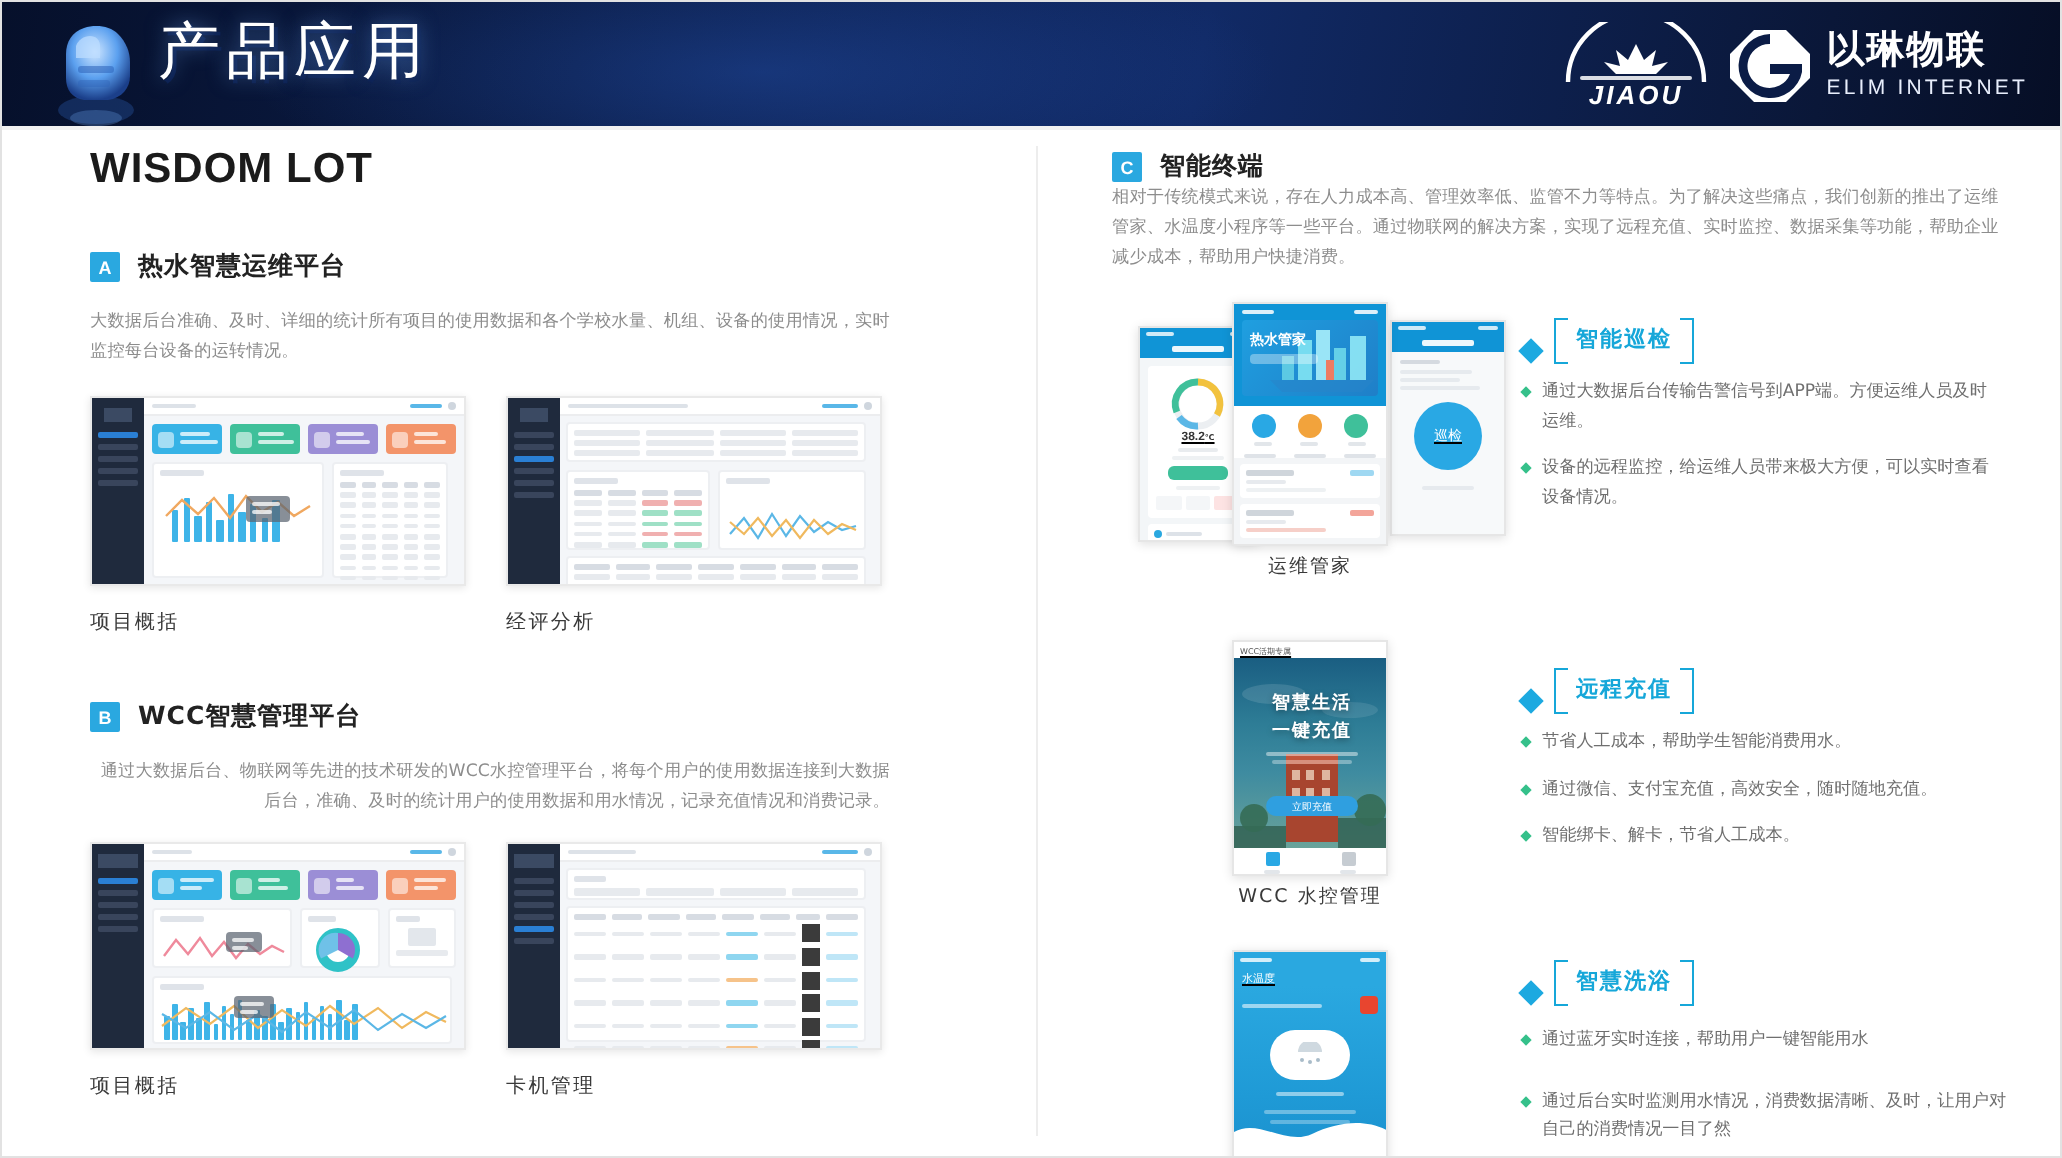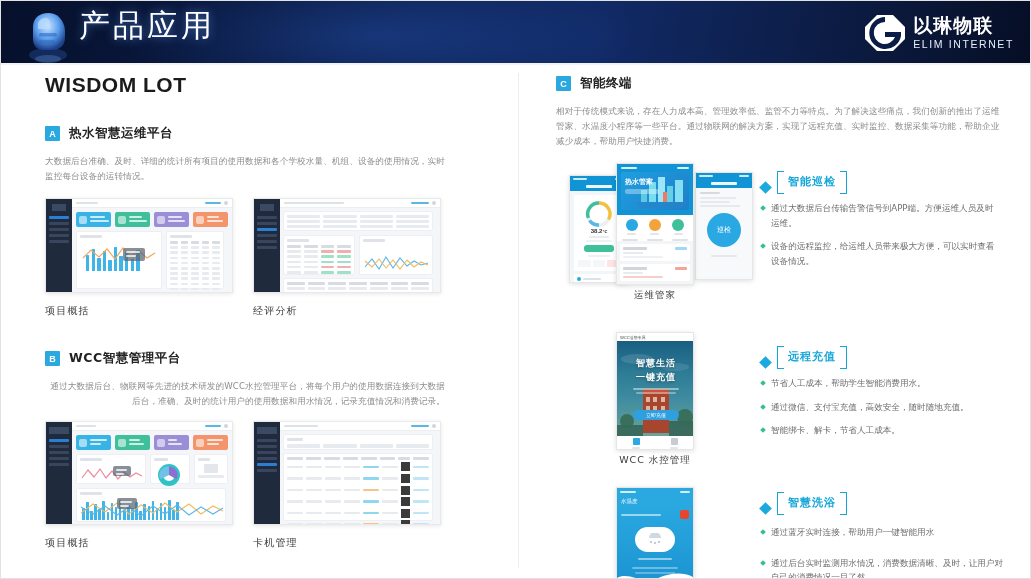--- a/index.html
+++ b/index.html
@@ -227,20 +227,21 @@
 
   
   .group { position: relative; }
   .phone {
     background: #fff;
     border: 1px solid #e6e6e6;
     box-shadow: 0 1px 5px rgba(0,0,0,0.13);
     overflow: hidden;
     position: relative;
     box-sizing: border-box;
+    text-decoration: underline;
   }
   .ph-status {
     height: 6px; background: #1094d6; display: flex; align-items: center;
     justify-content: space-between; padding: 0 3px;
   }
   .ph-status .stxt { height: 2px; width: 14px; background: rgba(255,255,255,0.8); border-radius: 1px;}
   .ph-nav {
     height: 9px; background: #1094d6; display:flex; align-items:center; justify-content:center;
   }
   .ph-nav .ntxt { height: 3px; width: 26px; background: rgba(255,255,255,0.92); border-radius: 1px;}
@@ -291,20 +292,28 @@
         <path d="M16 24c0-6 3-11 9-13 6-2 13-1 17 3 4 4 6 9 6 14v7c0 6-4 11-11 12h-12c-6-1-9-5-9-11z" fill="url(#fg)"></path>
         <path d="M21 20c1-3 4-5 7-5s5 2 5 5v6h-12z" fill="#bcdcff" opacity="0.75"></path>
         <rect x="22" y="30" width="18" height="3.5" rx="1.6" fill="#2e63b8" opacity="0.55"></rect>
         <rect x="22" y="37" width="16" height="3.5" rx="1.6" fill="#2e63b8" opacity="0.45"></rect>
         <ellipse cx="31" cy="56" rx="13" ry="4" fill="#79b4ff" opacity="0.25"></ellipse>
       </svg>
     </div>
 
     <div class="header-title">产品应用</div>
 
+    <div class="logo-jiaou">
+      <svg width="92" height="32" viewBox="0 0 92 32">
+        <path d="M12 30a34 34 0 0 1 68 0" fill="none" stroke="#ffffff" stroke-width="2.2"></path>
+        <path d="M46 11l4 8 6-5-2 8 8-2-6 6h-20l-6-6 8 2-2-8 6 5z" fill="#ffffff"></path>
+        <rect x="18" y="27" width="56" height="2" rx="1" fill="#ffffff" opacity="0.85"></rect>
+      </svg>
+      <div class="jiaou-text">JIAOU</div>
+    </div>
 
     <div class="logo-elim">
       <div class="elim-mark">
         <svg width="40" height="40" viewBox="0 0 40 40">
           <path d="M12 2h16l12 12v12L28 38H12L0 26V14z" transform="translate(0,0)" fill="#ffffff"></path>
           <path d="M20 9a11 11 0 1 0 10 15h-10v-5h16v4A16 16 0 1 1 20 4z" fill="#0b1c46"></path>
         </svg>
       </div>
       <div class="elim-words">
         <div class="elim-cn">以琳物联</div>
@@ -840,21 +849,21 @@
       </div>
     </div>
 
     <div class="col-right">
 
       <div style="margin-top:10px;">
         <div class="sec-head">
           <div class="sec-badge">C</div>
           <div class="sec-title">智能终端</div>
         </div>
-        <div class="sec-desc" style="margin-top:12px;width:445px;">相对于传统模式来说，存在人力成本高、管理效率低、监管不力等特点。为了解决这些痛点，我们创新的推出了运维管家、水温度小程序等一些平台。通过物联网的解决方案，实现了远程充值、实时监控、数据采集等功能，帮助企业减少成本，帮助用户快捷消费。</div>
+        <div class="sec-desc" style="width:445px;">相对于传统模式来说，存在人力成本高、管理效率低、监管不力等特点。为了解决这些痛点，我们创新的推出了运维管家、水温度小程序等一些平台。通过物联网的解决方案，实现了远程充值、实时监控、数据采集等功能，帮助企业减少成本，帮助用户快捷消费。</div>
       </div>
 
       <div class="group" style="margin-top:14px;height:145px;">
 
         <div class="phone" style="position:absolute;left:13px;top:12px;width:60px;height:108px;">
           <div class="ph-status">
               <div class="stxt"></div>
               <div class="stxt" style="width:10px"></div>
             </div>
           <div class="ph-nav">

